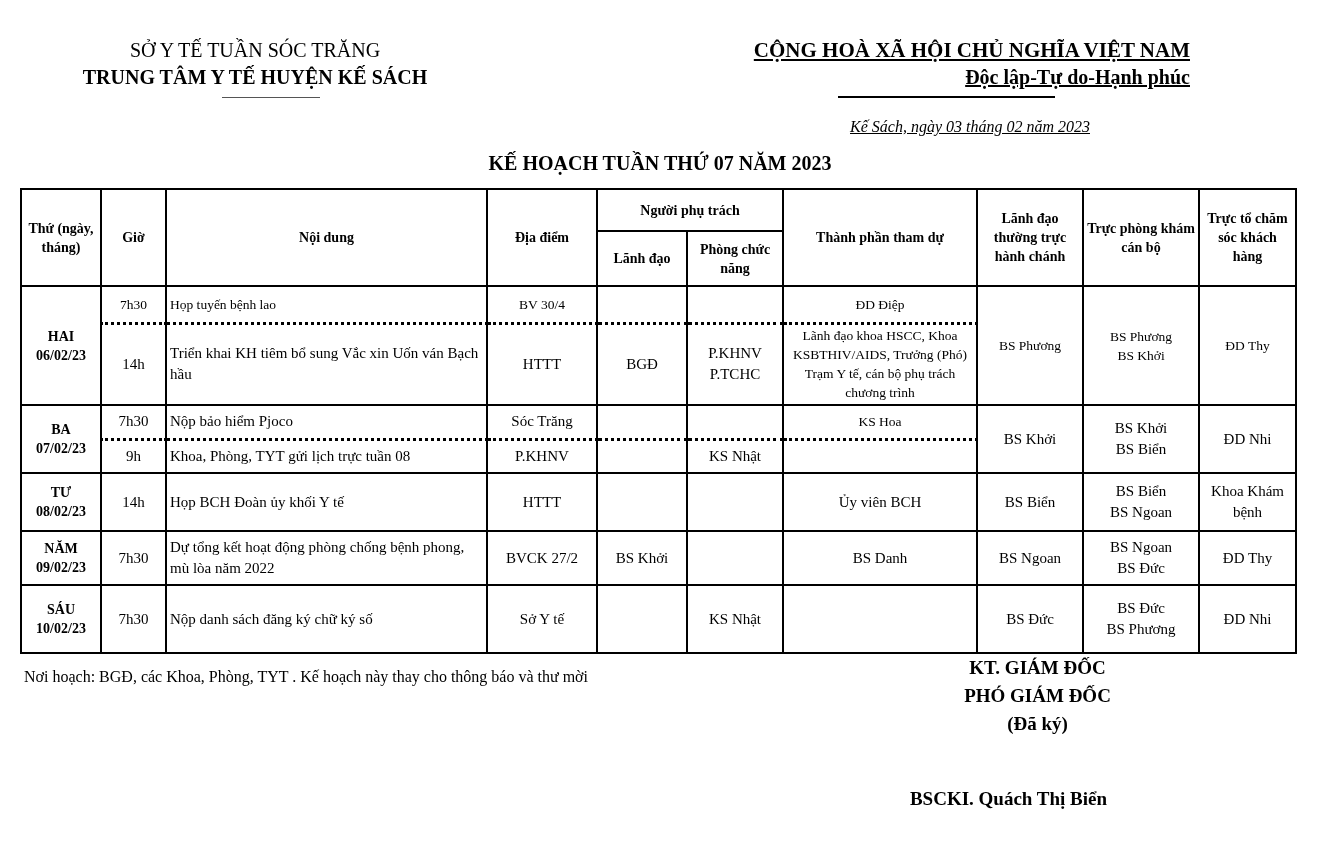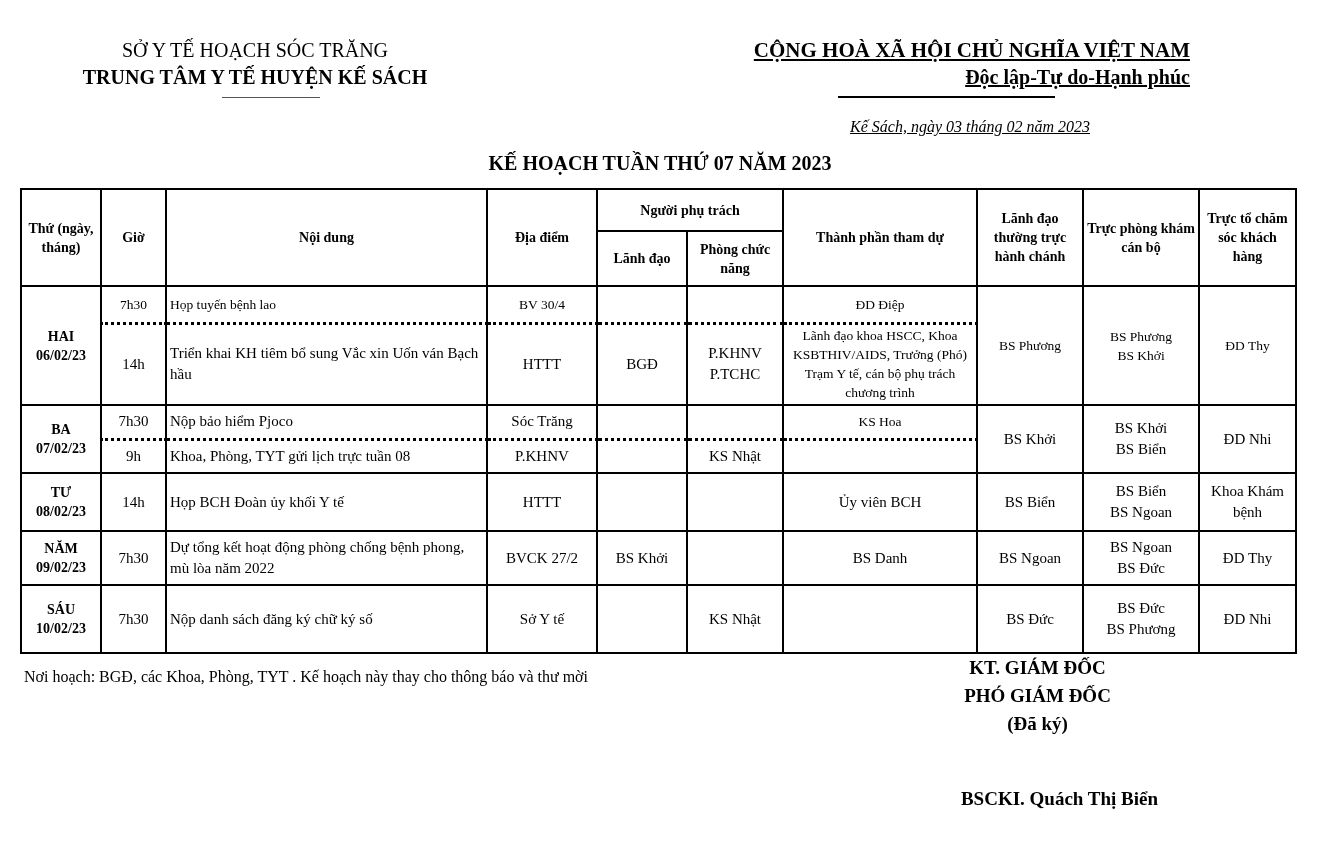--- a/index.html
+++ b/index.html
@@ -19,27 +19,27 @@
 
   table.plan { position:absolute; left:20px; top:188px; width:1275px; border-collapse:collapse; table-layout:fixed; }
   table.plan td, table.plan th { border:2px solid #000; text-align:center; vertical-align:middle; padding:0 3px; font-size:15px; line-height:21px; }
   table.plan th { font-weight:bold; font-size:14px; line-height:19px; }
   table.plan td.left { text-align:left; }
   table.plan td.small { font-size:13.5px; line-height:19px; }
   table.plan td.day { font-weight:bold; font-size:14px; line-height:19px; }
   table.plan tr.split-top td.st { border-bottom:3px dotted #000; }
   .footer-note { left:24px; top:668px; font-size:16px; }
   .signature { left:905px; top:654px; width:265px; text-align:center; font-weight:bold; font-size:19px; line-height:28px; }
-  .signer { left:927px; top:788px; width:265px; text-align:center; font-weight:bold; font-size:19px; }
+  .signer { left:876px; top:788px; width:265px; text-align:center; font-weight:bold; font-size:19px; }
 </style>
 </head>
 <body>
 
 <div class="abs hdr-left">
-  <div class="l1">SỞ Y TẾ HOẠCH SÓC TRĂNG</div>
+  <div class="l1">SỞ Y TẾ TUẦN SÓC TRĂNG</div>
   <div class="l2">TRUNG TÂM Y TẾ HUYỆN KẾ SÁCH</div>
 </div>
 <div class="abs underline-left"></div>
 
 <div class="abs hdr-right">
   <div class="l1">CỘNG HOÀ XÃ HỘI CHỦ NGHĨA VIỆT NAM</div>
   <div class="l2">Độc lập-Tự do-Hạnh phúc</div>
 </div>
 <div class="abs underline-right"></div>
 

